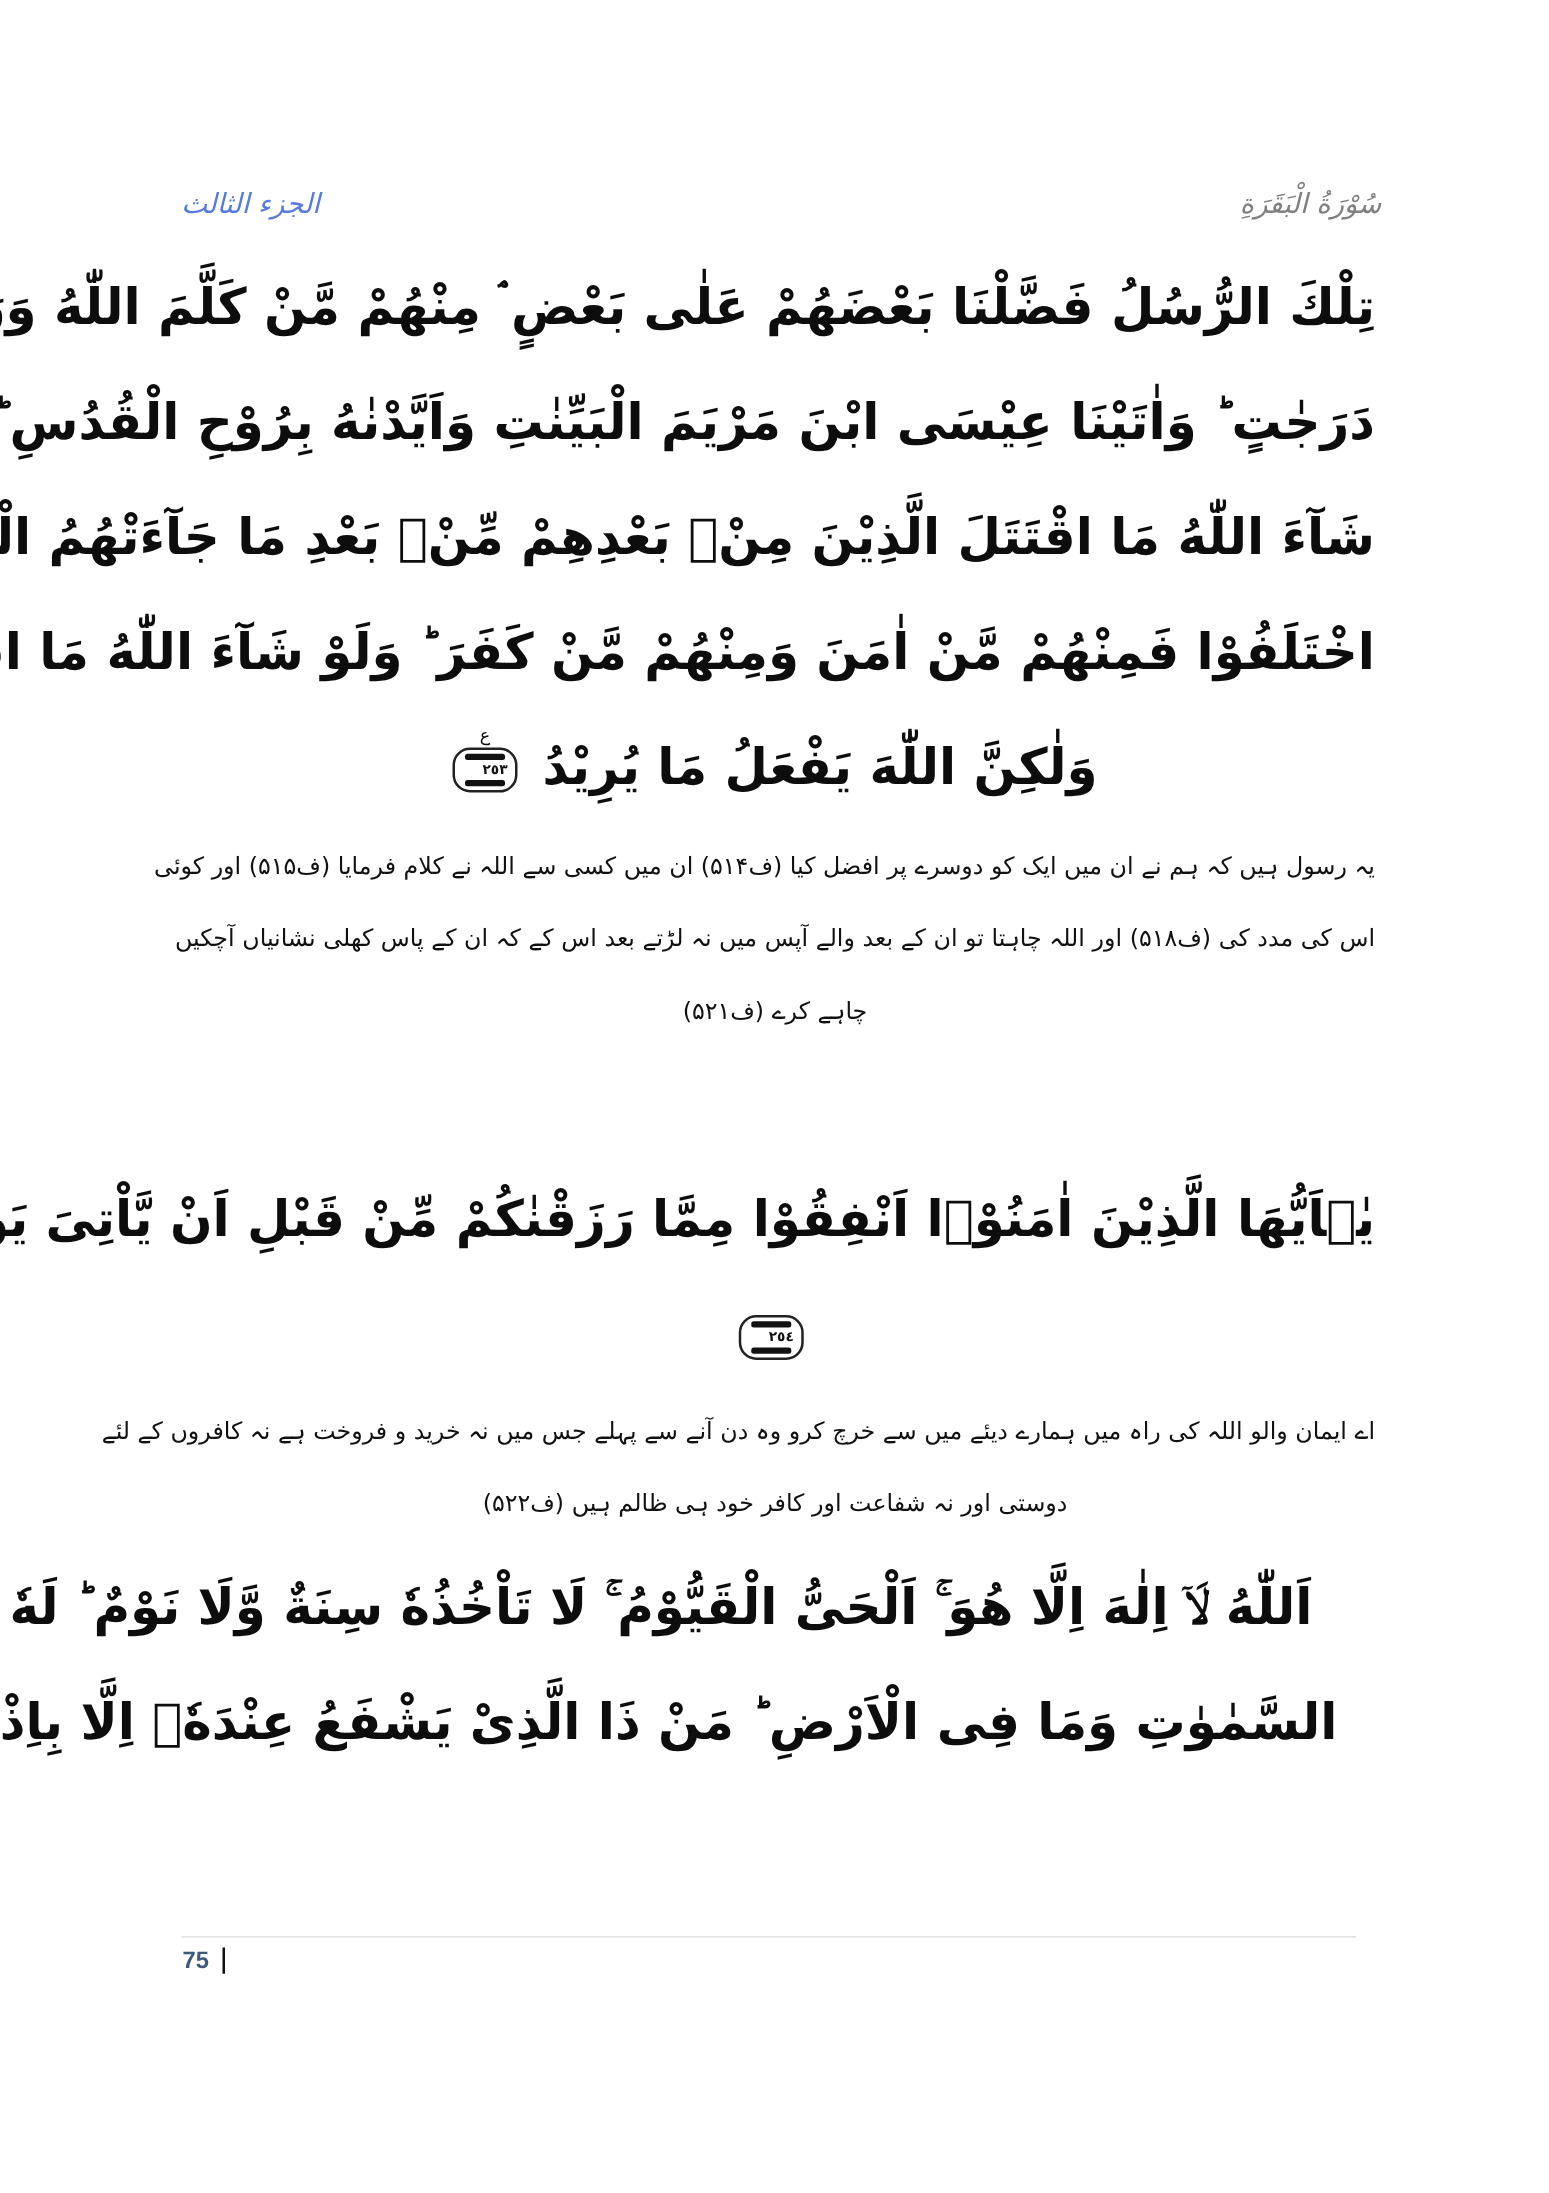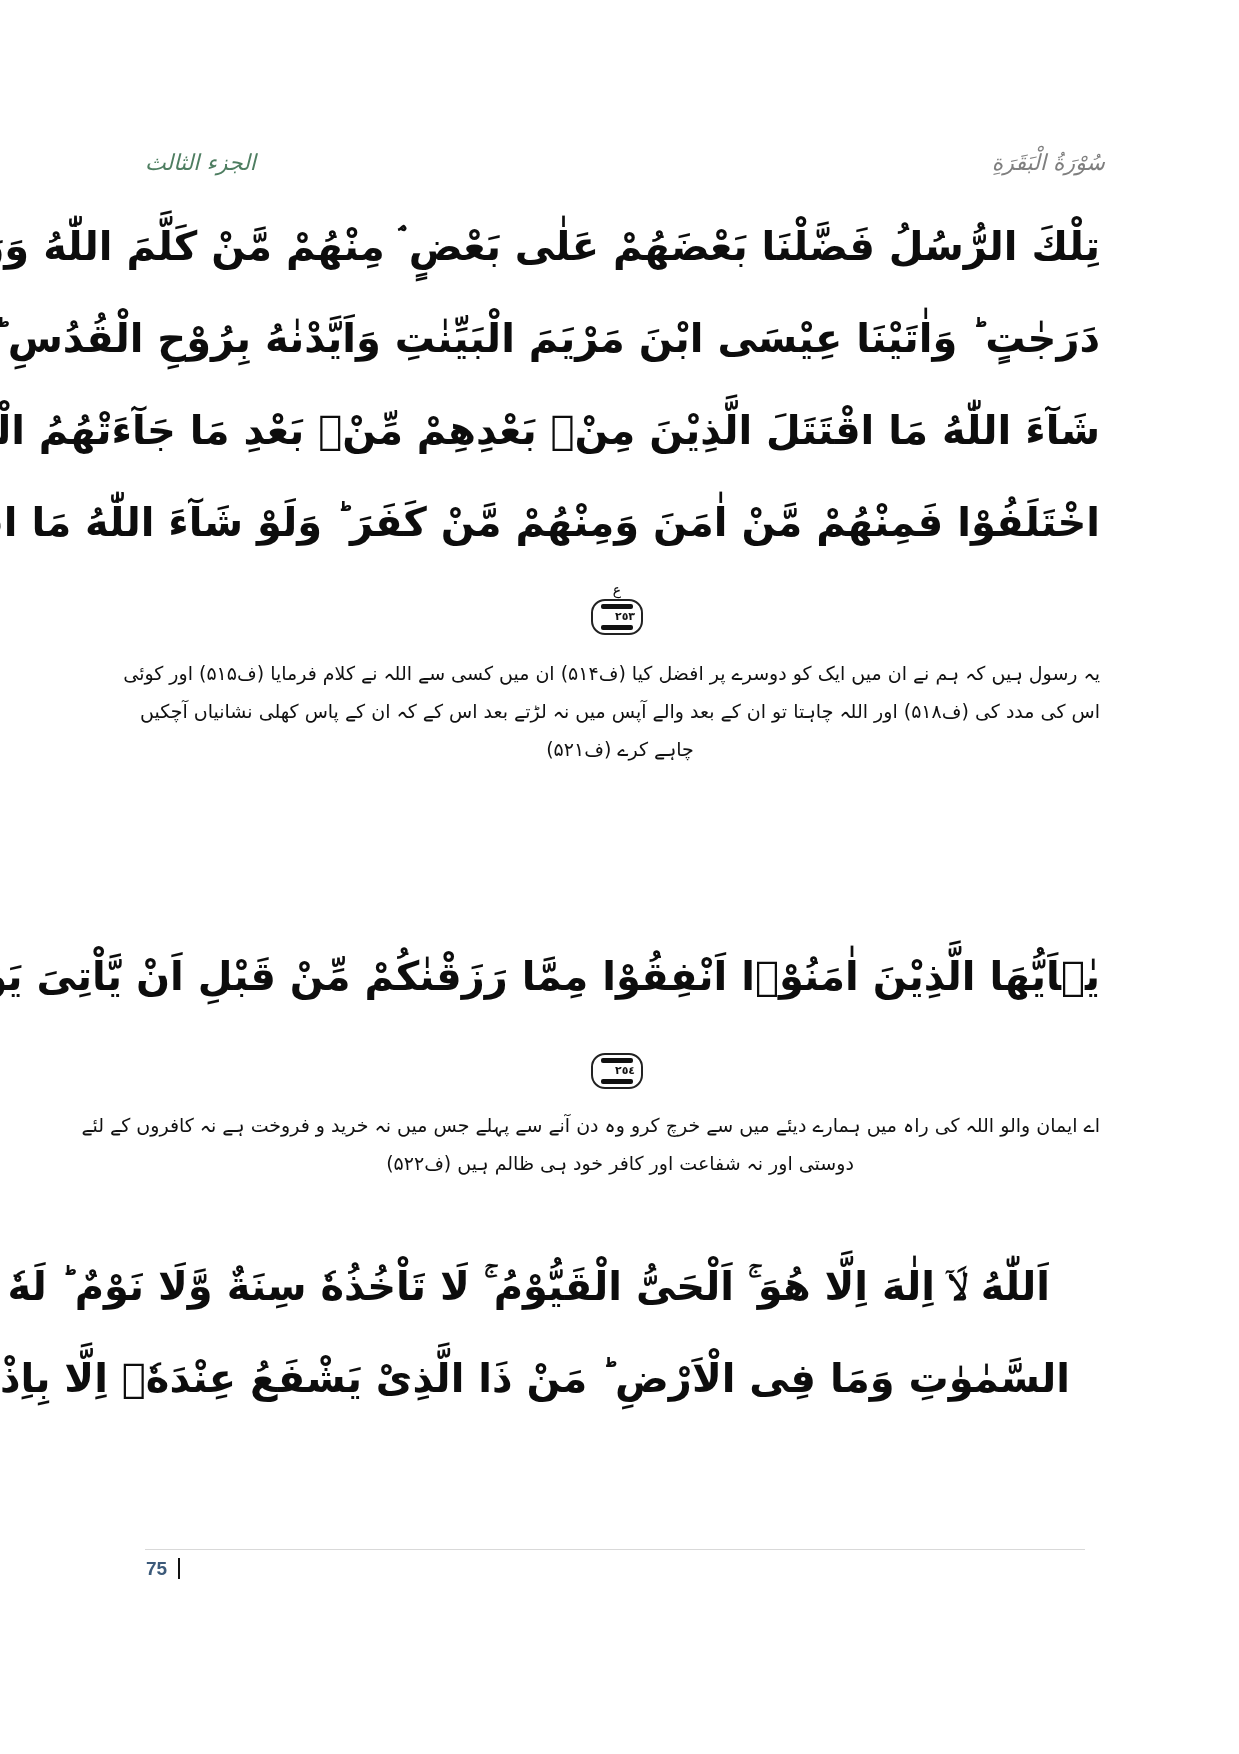--- a/index.html
+++ b/index.html
@@ -34,21 +34,21 @@
       opacity: 0.75;
       font-style: italic;
       margin-left: 34px;
     }
     .header-left {
       position: absolute;
       left: 0;
       top: 0;
       font-family: "DejaVu Serif", serif;
       font-size: 22px;
-      color: #14532d;
+      color: #1d4ed8;
       direction: rtl;
       opacity: 0.75;
       font-style: italic;
     }
     .section {
       position: absolute;
       left: 140px;
       width: 960px;
       direction: rtl;
       text-align: center;
@@ -68,20 +68,21 @@
       text-align-last: center;
     }
     .urdu-line {
       font-family: "DejaVu Sans", sans-serif;
       font-size: 19px;
       line-height: 38px;
       white-space: nowrap;
       text-align: justify;
       text-align-last: justify;
       color: #111;
+      margin-top: 20px;
     }
     .urdu-line.center {
       text-align: left;
       text-align-last: center;
     }
     .ayah-marker {
       display: inline-block;
       position: relative;
       width: 52px;
       height: 36px;
@@ -159,20 +160,21 @@
   <div class="header-right">سُوْرَةُ الْبَقَرَةِ</div>
   <div class="header-left">الجزء الثالث</div>
 </div>
 
 <div class="section" style="top: 200px;">
   <div class="arabic-line">تِلْكَ الرُّسُلُ فَضَّلْنَا بَعْضَهُمْ عَلٰى بَعْضٍ ۘ مِنْهُمْ مَّنْ كَلَّمَ اللّٰهُ وَرَفَعَ بَعْضَهُمْ</div>
   <div class="arabic-line">دَرَجٰتٍ ؕ وَاٰتَيْنَا عِيْسَى ابْنَ مَرْيَمَ الْبَيِّنٰتِ وَاَيَّدْنٰهُ بِرُوْحِ الْقُدُسِ ؕ وَلَوْ</div>
   <div class="arabic-line">شَآءَ اللّٰهُ مَا اقْتَتَلَ الَّذِيْنَ مِنْۢ بَعْدِهِمْ مِّنْۢ بَعْدِ مَا جَآءَتْهُمُ الْبَيِّنٰتُ وَلٰكِنِ</div>
   <div class="arabic-line">اخْتَلَفُوْا فَمِنْهُمْ مَّنْ اٰمَنَ وَمِنْهُمْ مَّنْ كَفَرَ ؕ وَلَوْ شَآءَ اللّٰهُ مَا اقْتَتَلُوْا ۫</div>
   <div class="arabic-line center">
+    <span>وَلٰكِنَّ اللّٰهَ يَفْعَلُ مَا يُرِيْدُ</span>
     <span class="ayah-marker">
       <span class="ruku">ع</span>
       <span class="ayah-num">٢٥٣</span>
     </span>
   </div>
   <div style="margin-top: -6px;">
     <div class="urdu-line">یہ رسول ہیں کہ ہم نے ان میں ایک کو دوسرے پر افضل کیا (ف۵۱۴) ان میں کسی سے اللہ نے کلام فرمایا (ف۵۱۵) اور کوئی</div>
     <div class="urdu-line">اس کی مدد کی (ف۵۱۸) اور اللہ چاہتا تو ان کے بعد والے آپس میں نہ لڑتے بعد اس کے کہ ان کے پاس کھلی نشانیاں آچکیں</div>
     <div class="urdu-line center">چاہے کرے (ف۵۲۱)</div>
   </div>

